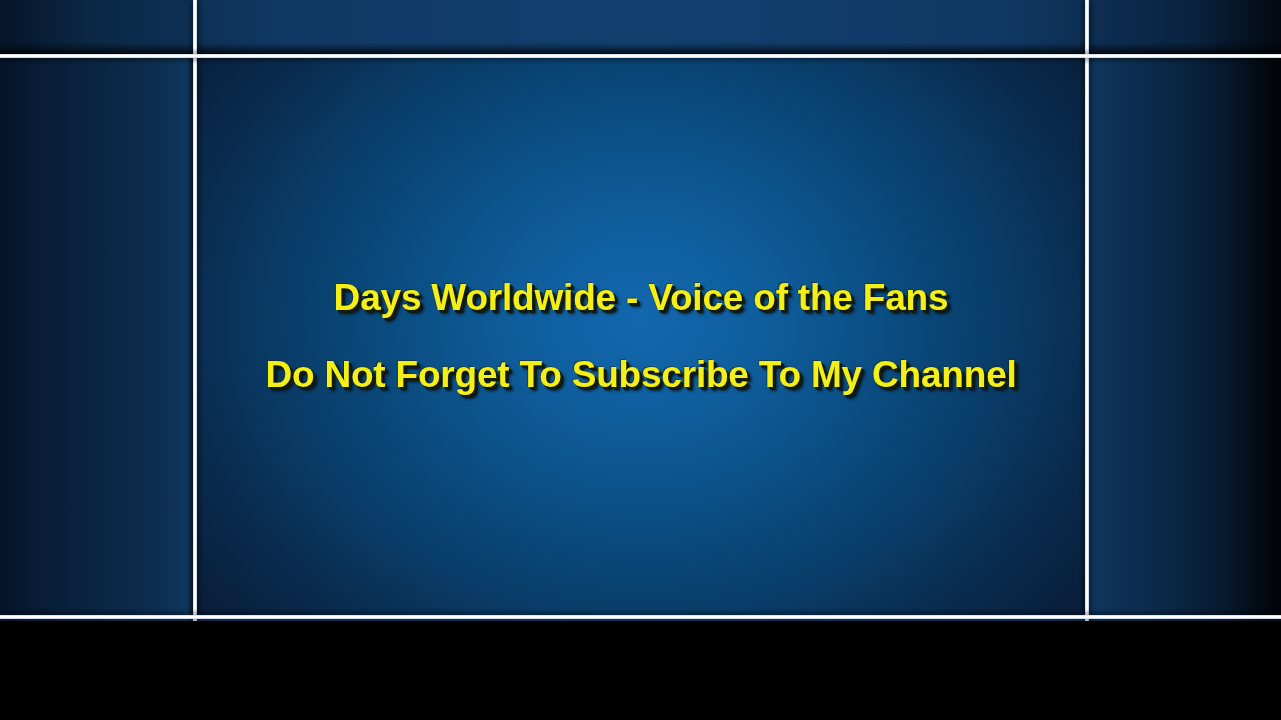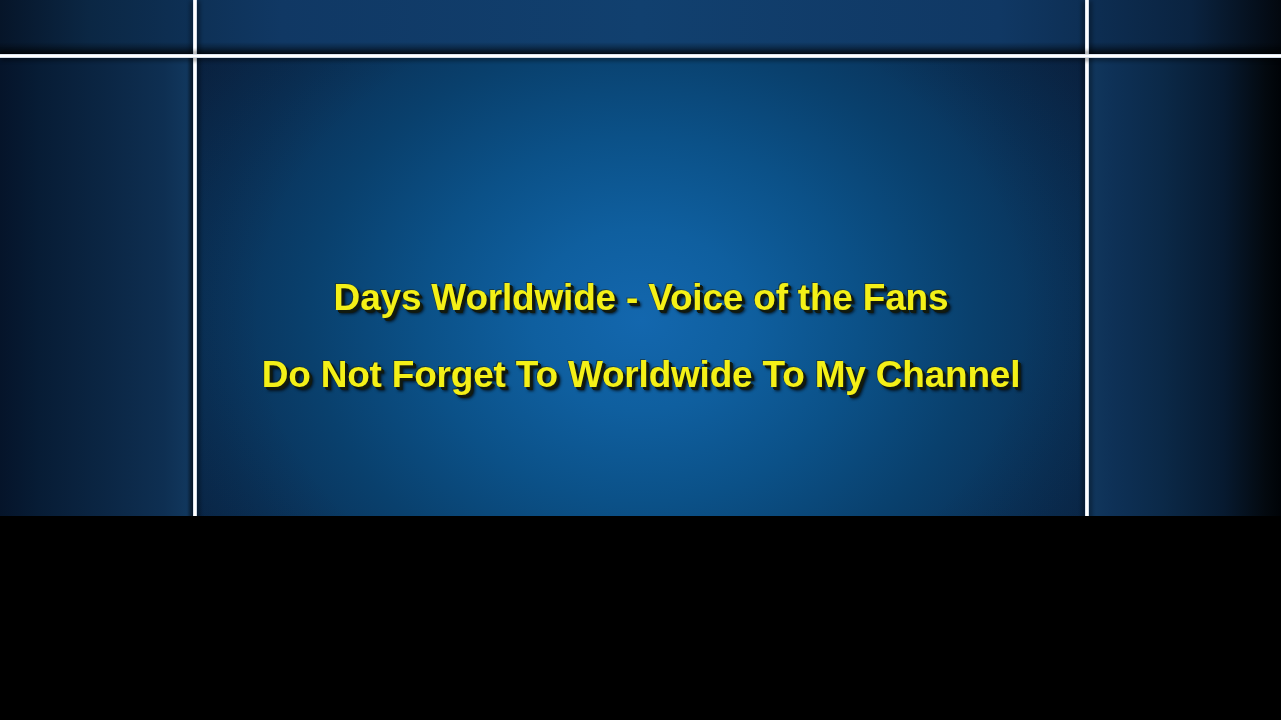--- a/index.html
+++ b/index.html
@@ -3,21 +3,21 @@
 <meta charset="utf-8">
 <style>
   html, body {
     margin: 0;
     padding: 0;
     background: #000;
   }
   #stage {
     position: relative;
     width: 1281px;
-    height: 516px;
+    height: 621px;
     overflow: hidden;
     font-family: "Liberation Sans", sans-serif;
     background: #06182f;
   }
 
   
   .panel { position: absolute; }
 
   
   #band-top {
@@ -147,16 +147,16 @@
   <div class="panel" id="center-panel"></div>
   <div class="panel" id="center-vignette"></div>
 
   <div class="vline" id="vline-left"></div>
   <div class="vline" id="vline-right"></div>
   <div class="hline" id="hline-top"></div>
   <div class="hline" id="hline-bottom"></div>
 
   <div id="text-area">
     <div class="title-line" id="headline">Days Worldwide - Voice of the Fans</div>
-    <div class="title-line" id="subline">Do Not Forget To Worldwide To My Channel</div>
+    <div class="title-line" id="subline">Do Not Forget To Subscribe To My Channel</div>
   </div>
 
 </div>
 
 </body></html>

